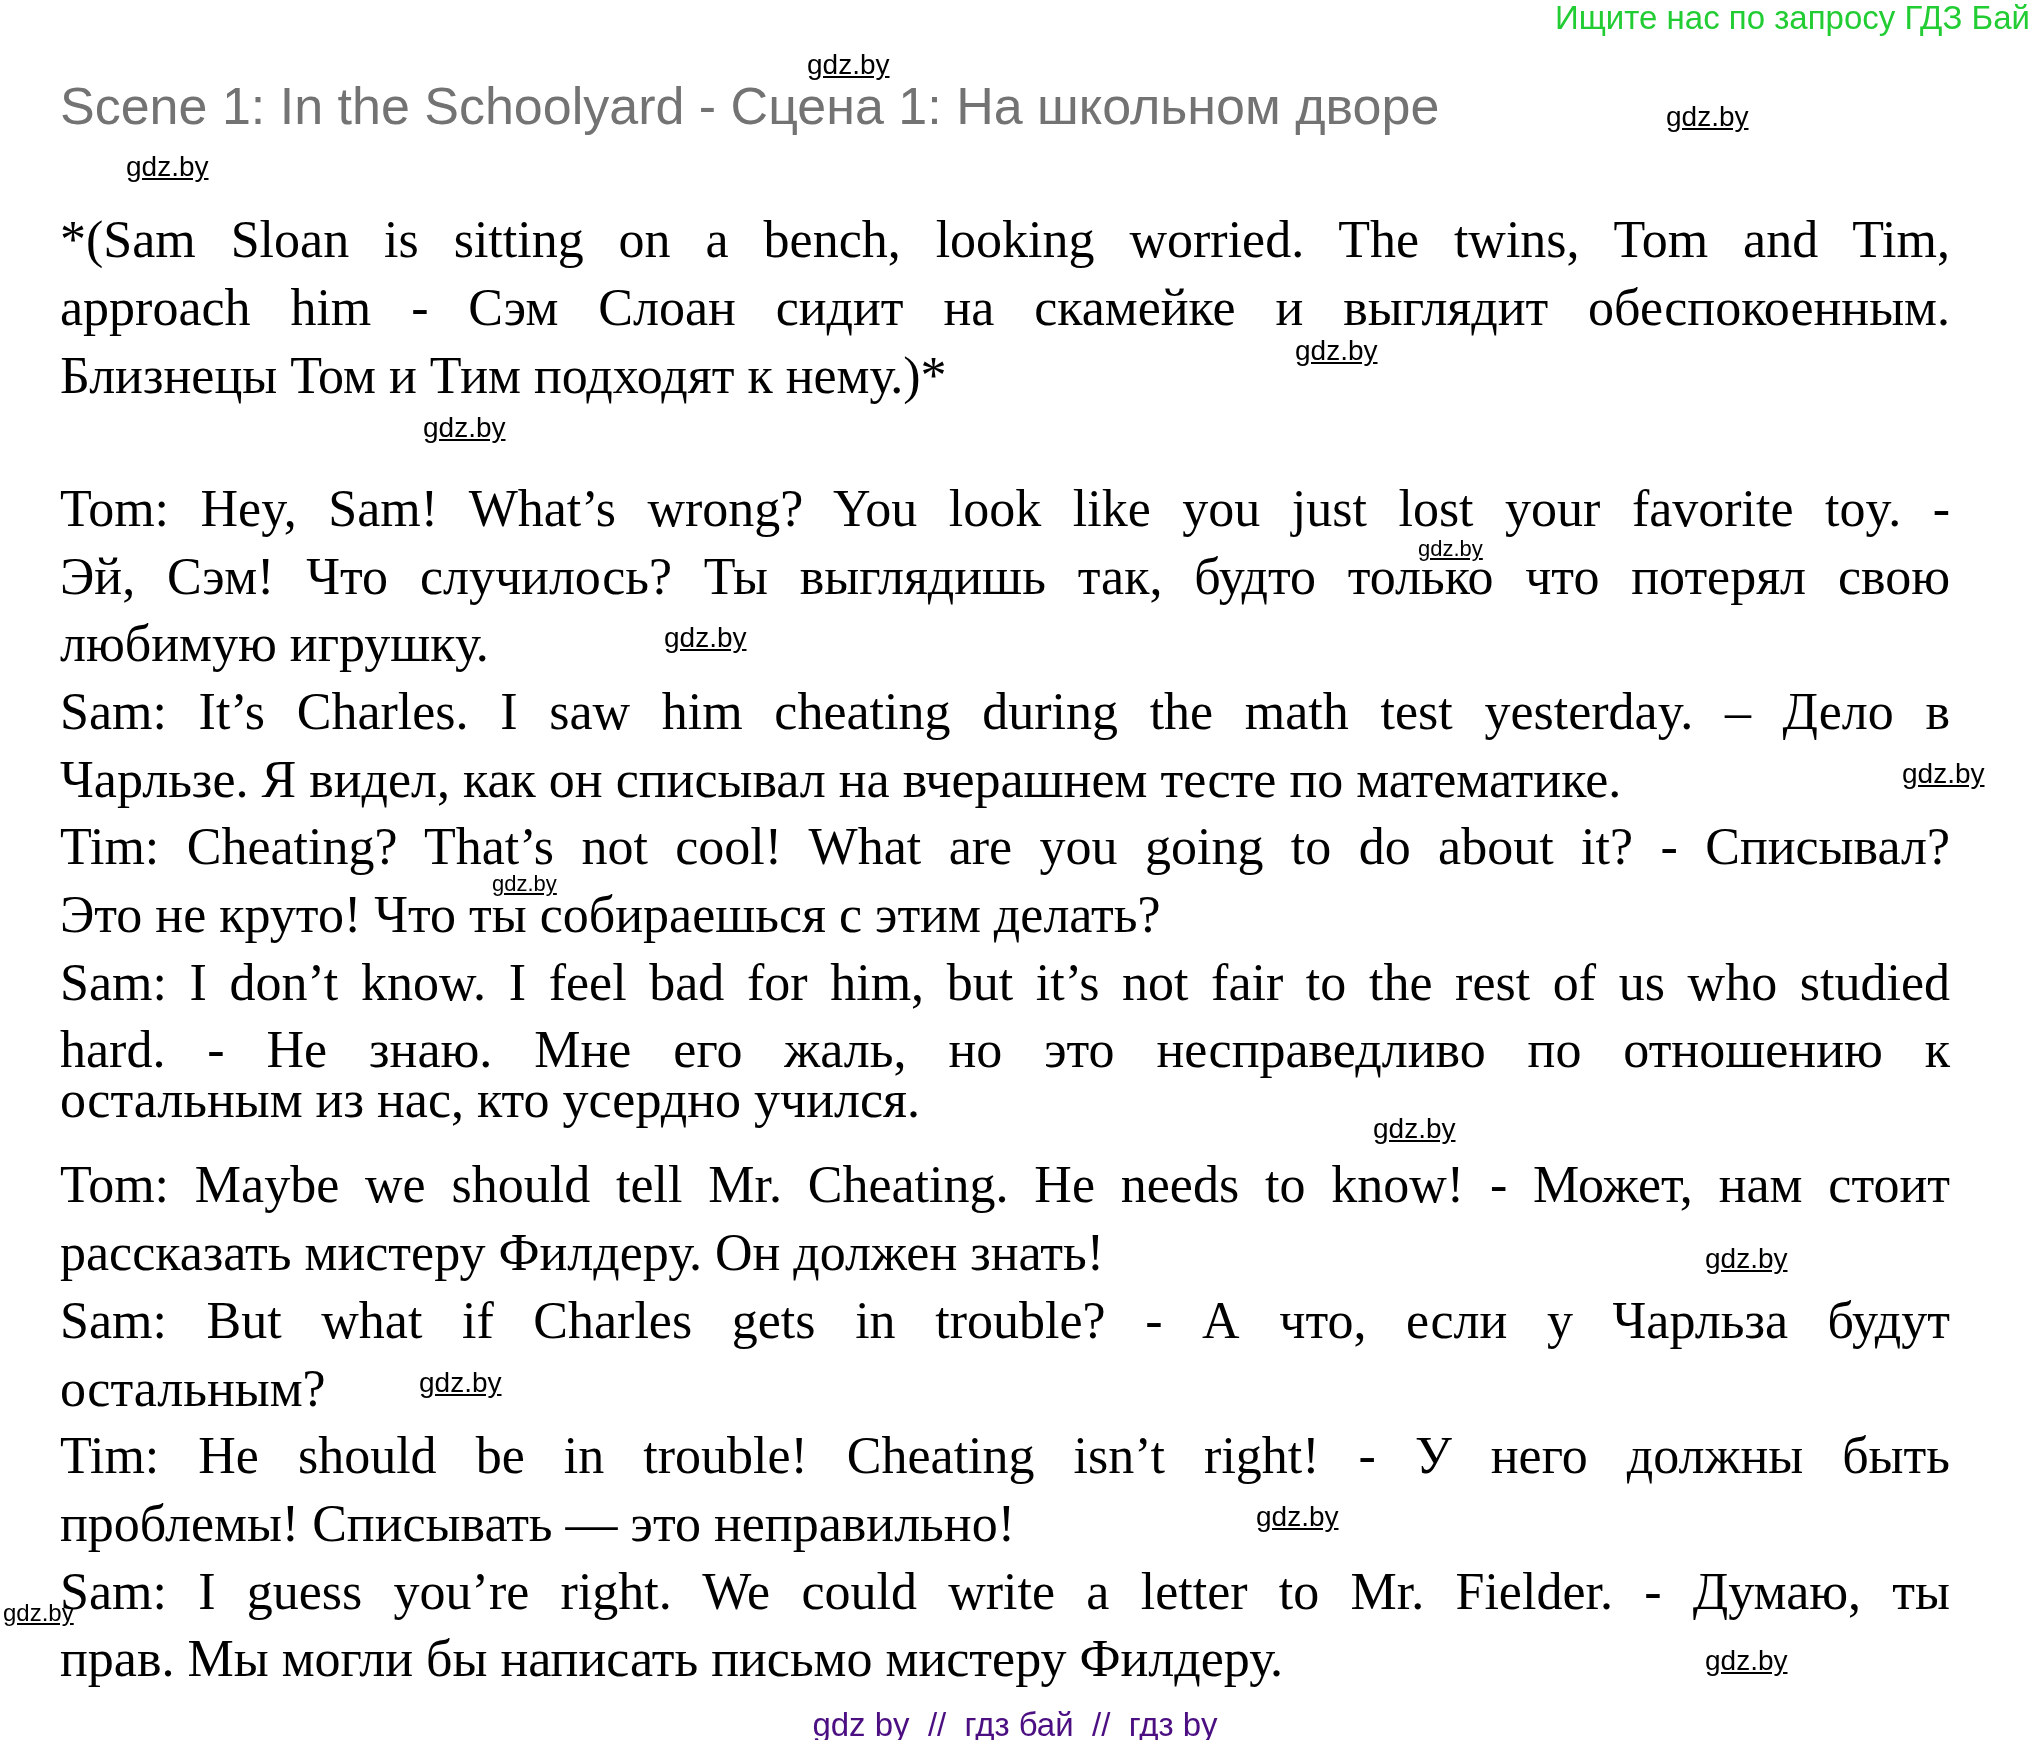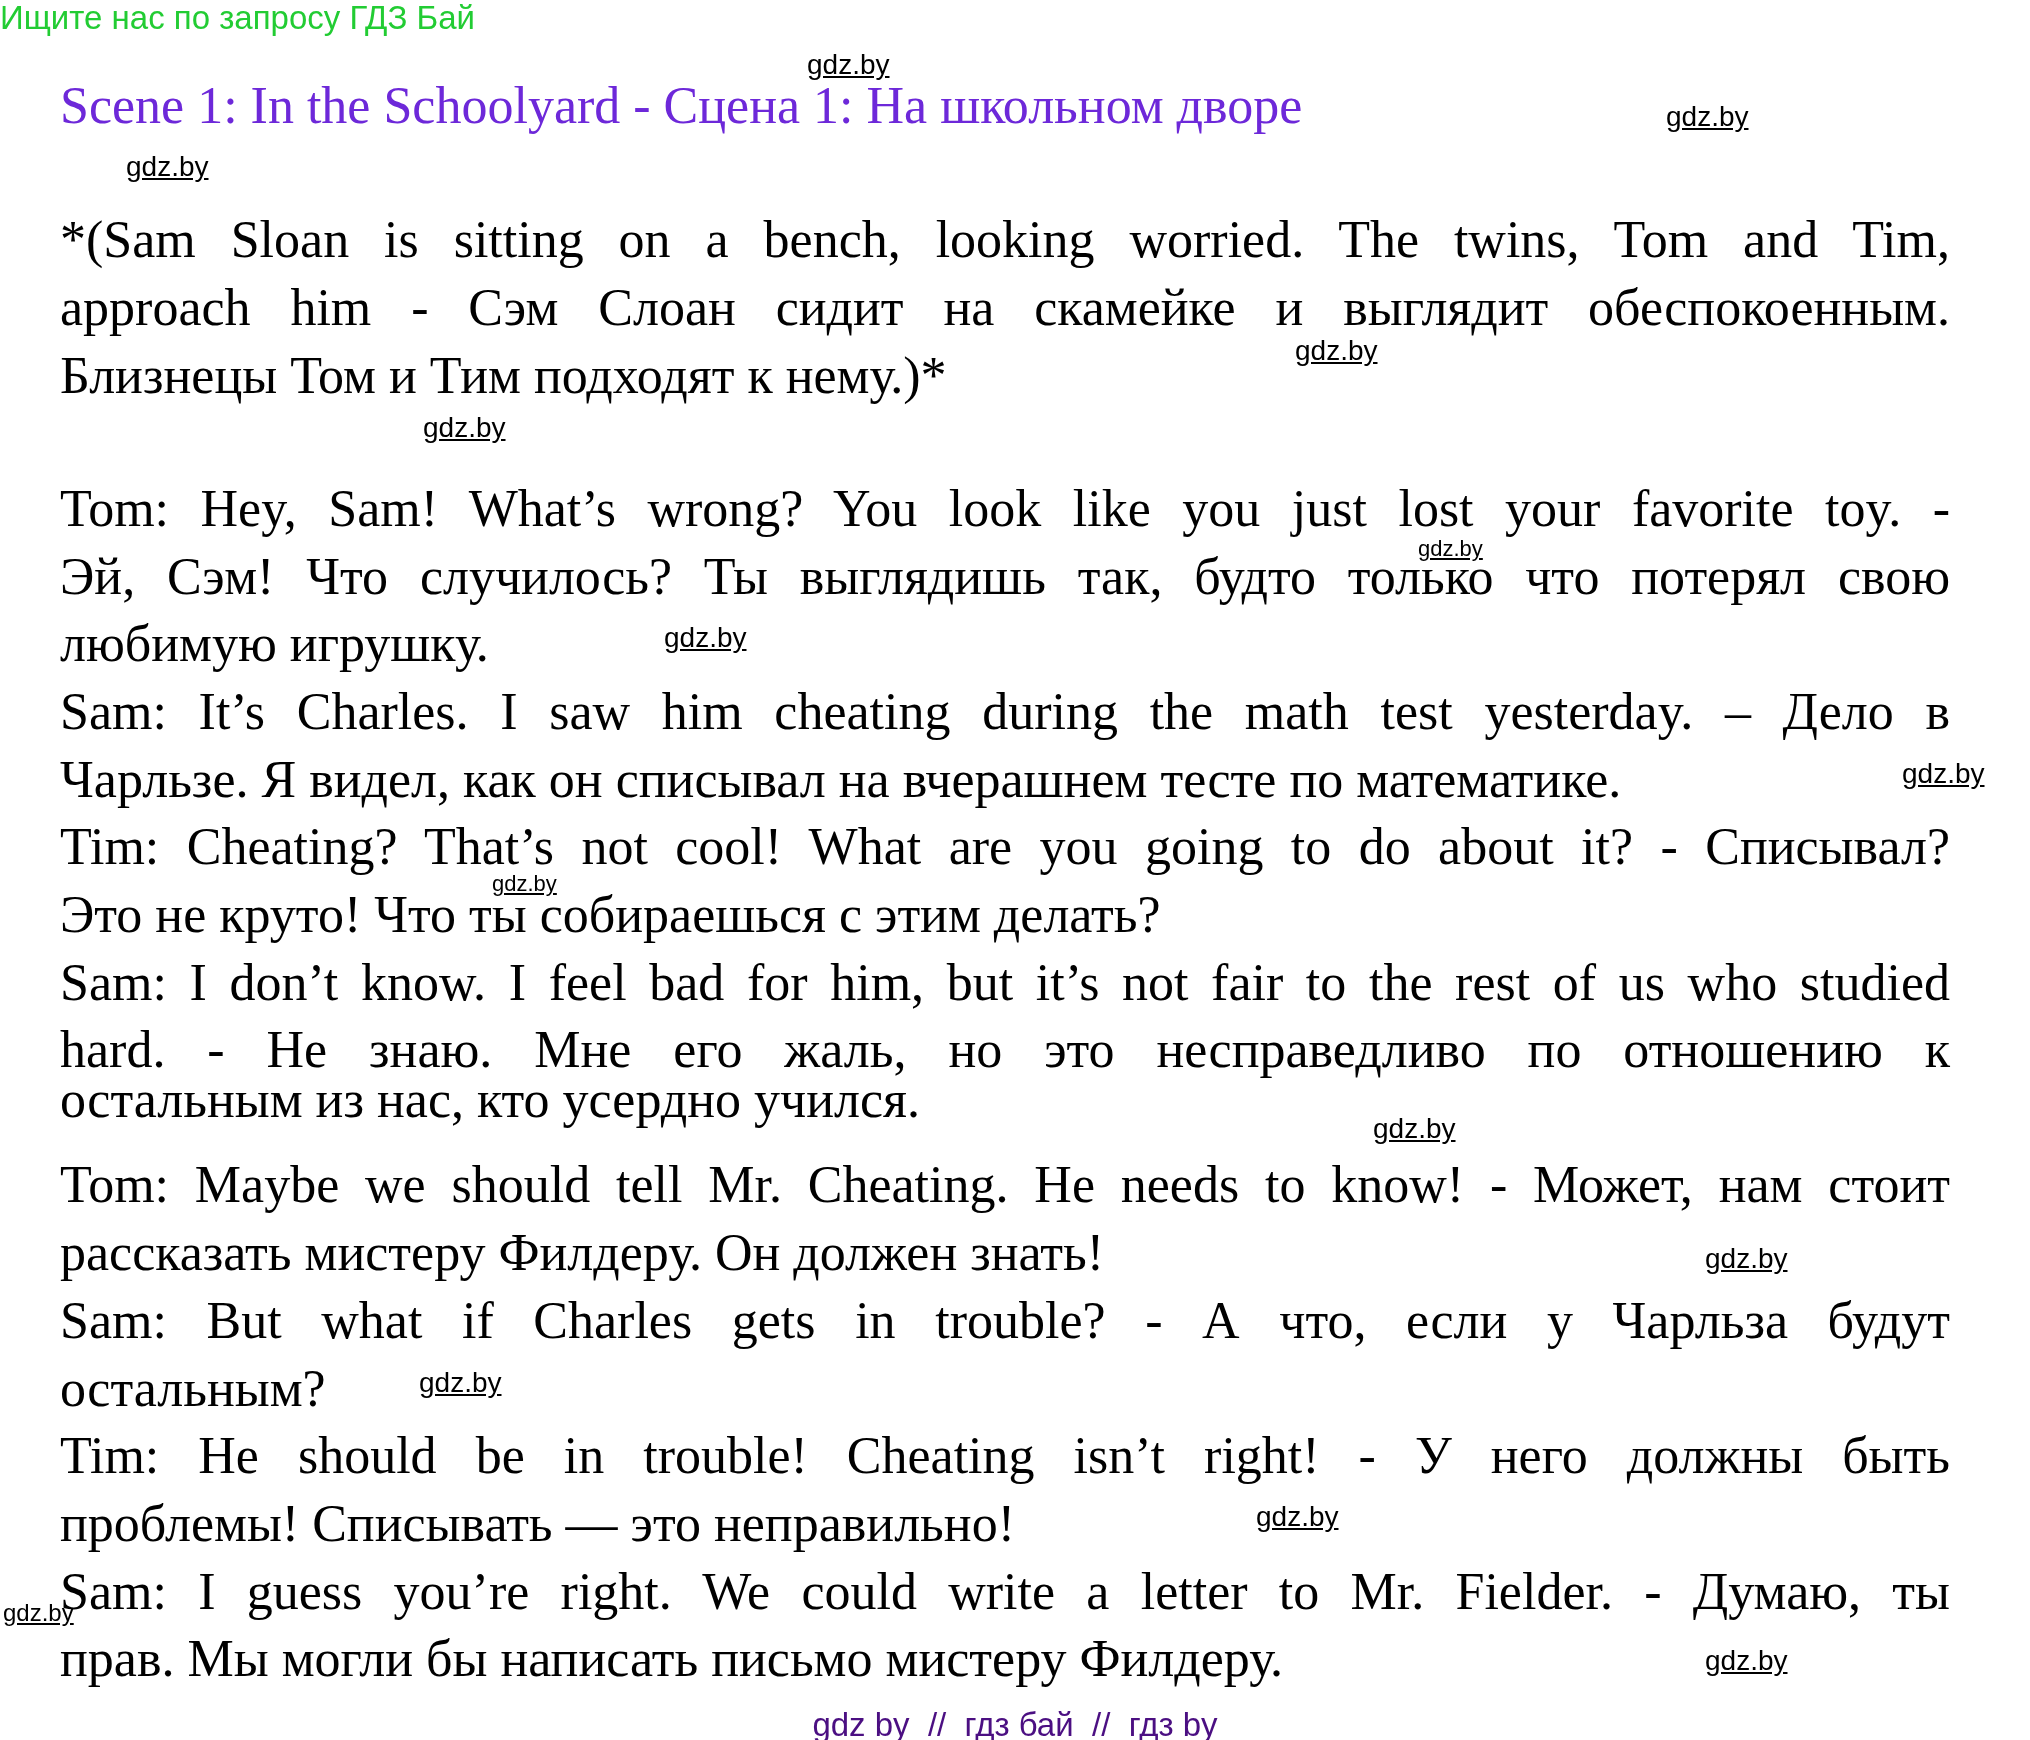--- a/index.html
+++ b/index.html
@@ -1,21 +1,21 @@
 <!DOCTYPE html>
 <html><head>
 <meta charset="utf-8">
 <style>
   html, body { margin:0; padding:0; }
   body { width:2030px; height:1740px; background:#ffffff; position:relative; overflow:hidden; }
-  .header-ad { position:absolute; top:0; left:0; width:2030px; text-align:left; color:#22cc33;
+  .header-ad { position:absolute; top:0; left:0; width:2030px; text-align:right; color:#22cc33;
     font-family:"Liberation Sans", sans-serif; font-size:33px; line-height:36px; }
   .footer-ad { position:absolute; top:1705px; left:0; width:2030px; text-align:center; color:#4b0f82;
     font-family:"Liberation Sans", sans-serif; font-size:33px; line-height:40px; white-space:pre; }
-  .doc { position:absolute; left:60px; width:1890px; font-family:Liberation Serif, serif; color:#6d28d9; }
+  .doc { position:absolute; left:60px; width:1890px; font-family:Liberation Sans, sans-serif; color:#737373; }
   .title { top:76px; font-size:52px; line-height:60px; white-space:nowrap; }
   .line { position:absolute; left:60px; width:1890px; font-family:"Liberation Serif", serif; color:#000;
     font-size:52px; line-height:64px; white-space:nowrap; }
   .just { text-align:justify; text-align-last:justify; }
   .wm { position:absolute; font-family:"Liberation Sans", sans-serif; font-size:28px; color:#000;
     line-height:30px; white-space:nowrap;text-decoration:underline; }
 </style>
 </head>
 <body>
 

